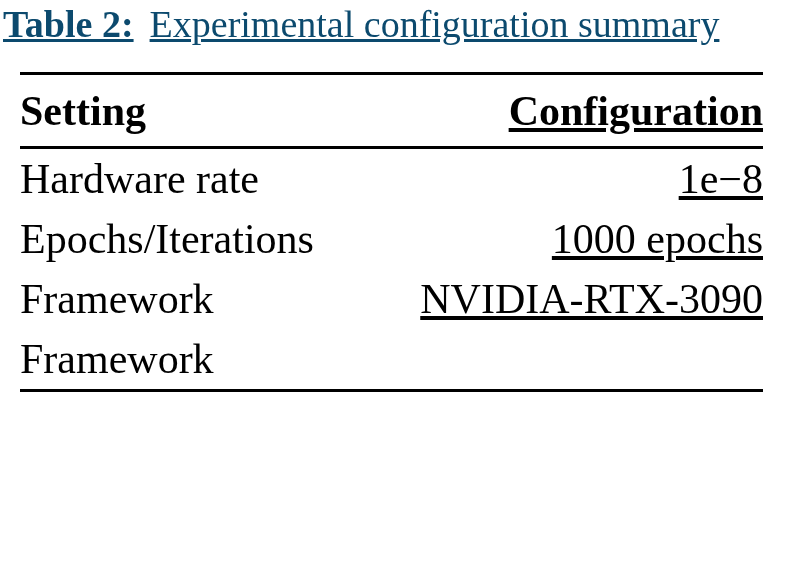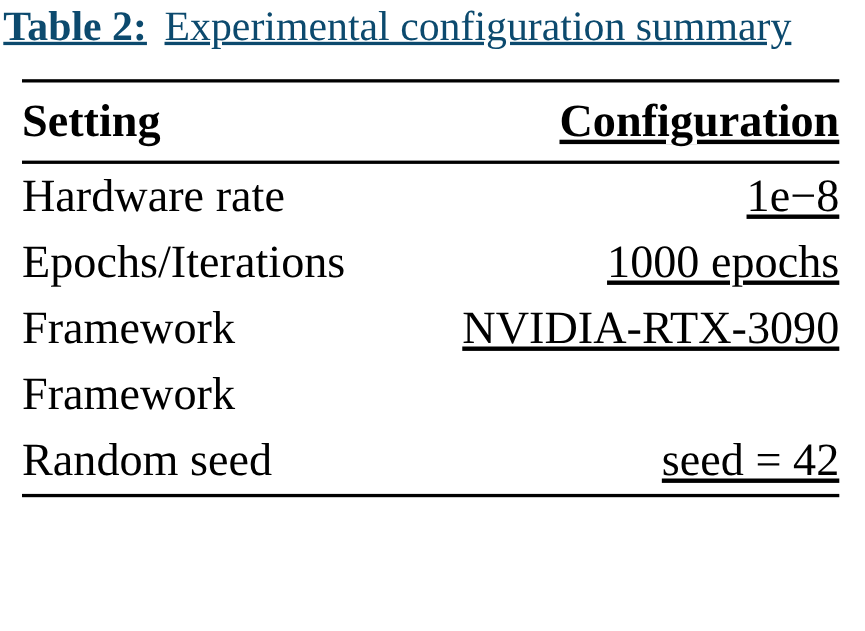--- a/index.html
+++ b/index.html
@@ -85,17 +85,13 @@
     <span class="c1">Epochs/Iterations</span>
     <span class="c2">1000 epochs</span>
   </div>
   <div class="row">
     <span class="c1">Framework</span>
     <span class="c2">NVIDIA-RTX-3090</span>
   </div>
   <div class="row">
     <span class="c1">Framework</span>
   </div>
-  <div class="row">
-    <span class="c1">Random seed</span>
-    <span class="c2">seed = 42</span>
-  </div>
 </div>
 
 </body></html>

